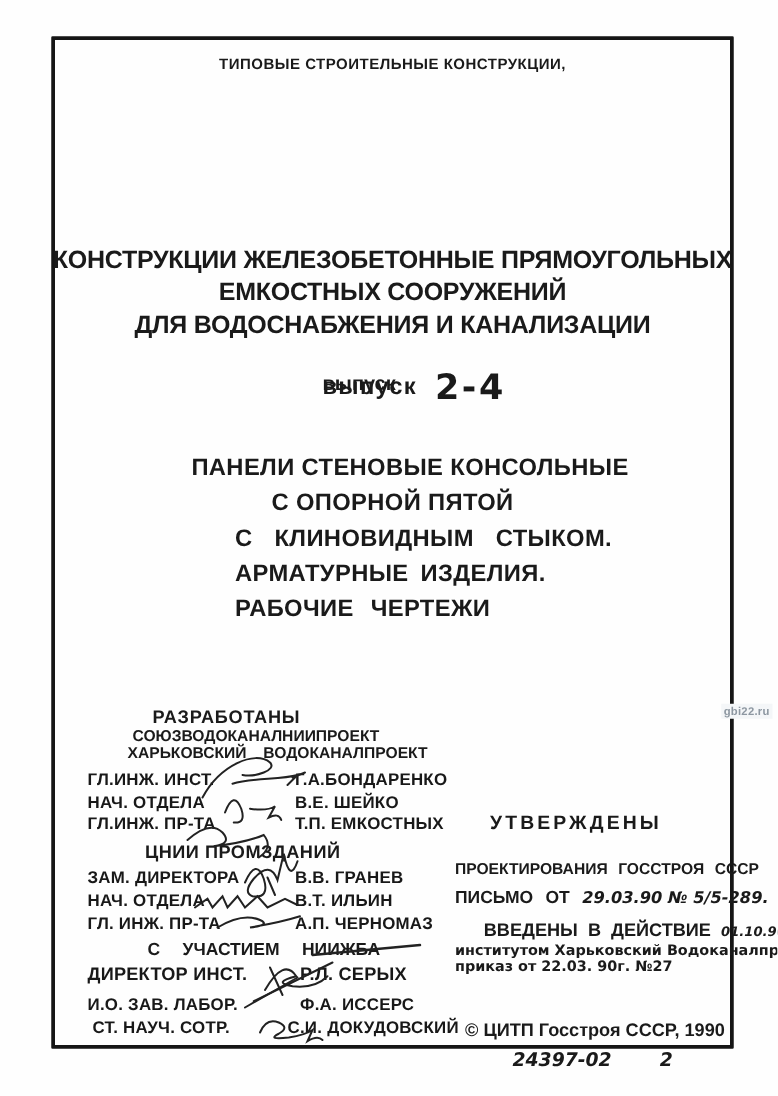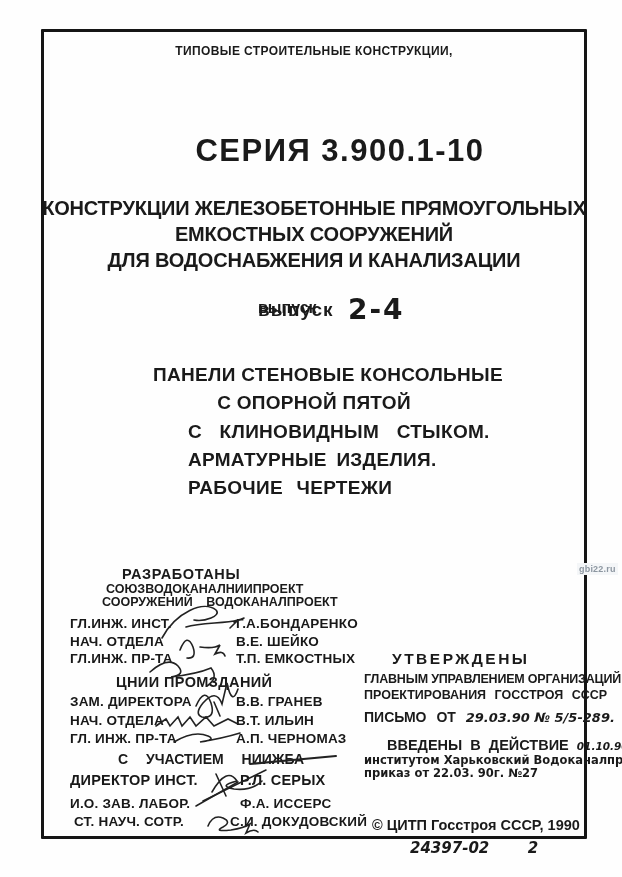--- a/index.html
+++ b/index.html
@@ -31,39 +31,38 @@
 </style>
 </head>
 <body>
 
 <div class="page">
 
   <div class="frame"></div>
 
   <div class="t center hdr" style="top:44px">ТИПОВЫЕ СТРОИТЕЛЬНЫЕ КОНСТРУКЦИИ,</div>
 
-  <div class="t center series" style="top:133px">СЕРИЯ 3.900.1-10</div>
 
   <div class="t center subj" style="top:197px">КОНСТРУКЦИИ ЖЕЛЕЗОБЕТОННЫЕ ПРЯМОУГОЛЬНЫХ</div>
   <div class="t center subj" style="top:223px">ЕМКОСТНЫХ СООРУЖЕНИЙ</div>
   <div class="t center subj" style="top:249px">ДЛЯ ВОДОСНАБЖЕНИЯ И КАНАЛИЗАЦИИ</div>
 
   <div class="t" style="top:299px;left:258px">выпуск</div>
   <div class="t issue-label" style="top:299px;left:258px">выпуск</div>
   <div class="t issue-num" style="top:293px;left:348px">2-4</div>
 
   <div class="t center ttl" style="top:364px;transform:translateX(14px)">ПАНЕЛИ СТЕНОВЫЕ КОНСОЛЬНЫЕ</div>
   <div class="t center ttl" style="top:392px">С ОПОРНОЙ ПЯТОЙ</div>
   <div class="t ttl" style="top:421px;left:188px;word-spacing:12px">С КЛИНОВИДНЫМ СТЫКОМ.</div>
   <div class="t ttl" style="top:449px;left:188px;word-spacing:4px">АРМАТУРНЫЕ ИЗДЕЛИЯ.</div>
   <div class="t ttl" style="top:477px;left:188px;word-spacing:8px">РАБОЧИЕ ЧЕРТЕЖИ</div>
 
   <div class="t" style="top:566px;left:122px;font-size:14.5px;letter-spacing:.6px">РАЗРАБОТАНЫ</div>
   <div class="t" style="top:582px;left:106px;font-size:12.5px">СОЮЗВОДОКАНАЛНИИПРОЕКТ</div>
-  <div class="t" style="top:595px;left:102px;font-size:12.5px;word-spacing:10px">СООРУЖЕНИЙ ВОДОКАНАЛПРОЕКТ</div>
+  <div class="t" style="top:595px;left:102px;font-size:12.5px;word-spacing:10px">ХАРЬКОВСКИЙ ВОДОКАНАЛПРОЕКТ</div>
 
   <div class="sig-row" style="top:616px">
     <span class="role">ГЛ.ИНЖ. ИНСТ.</span>
     <span class="pname">Г.А.БОНДАРЕНКО</span>
   </div>
   <div class="sig-row" style="top:634px">
     <span class="role">НАЧ. ОТДЕЛА</span>
     <span class="pname">В.Е. ШЕЙКО</span>
   </div>
   <div class="sig-row" style="top:651px">
@@ -95,21 +94,20 @@
   <div class="sig-row" style="top:796px">
     <span class="role">И.О. ЗАВ. ЛАБОР.</span>
     <span class="pname" style="left:240px">Ф.А. ИССЕРС</span>
   </div>
   <div class="sig-row" style="top:814px">
     <span class="role" style="left:74px">СТ. НАУЧ. СОТР.</span>
     <span class="pname" style="left:230px">С.И. ДОКУДОВСКИЙ</span>
   </div>
 
   <div class="t" style="top:650px;left:392px;font-size:15.5px;letter-spacing:2.5px">УТВЕРЖДЕНЫ</div>
-  <div class="t" style="top:672px;left:364px;font-size:12.5px;letter-spacing:-.2px">ГЛАВНЫМ УПРАВЛЕНИЕМ ОРГАНИЗАЦИЙ</div>
   <div class="t" style="top:688px;left:364px;font-size:12.5px;word-spacing:5px">ПРОЕКТИРОВАНИЯ ГОССТРОЯ СССР</div>
 
   <div class="t" style="top:709px;left:364px;font-size:14px;word-spacing:6px">
     <span>ПИСЬМО ОТ</span>
     <span class="hand" style="font-size:13px;word-spacing:0">29.03.90 № 5/5-289.</span>
   </div>
 
   <div class="t" style="top:737px;left:387px;font-size:14.5px;word-spacing:4px">
     <span>ВВЕДЕНЫ В ДЕЙСТВИЕ</span>
     <span class="hand" style="font-size:10.5px;word-spacing:0">01.10.90.</span>

